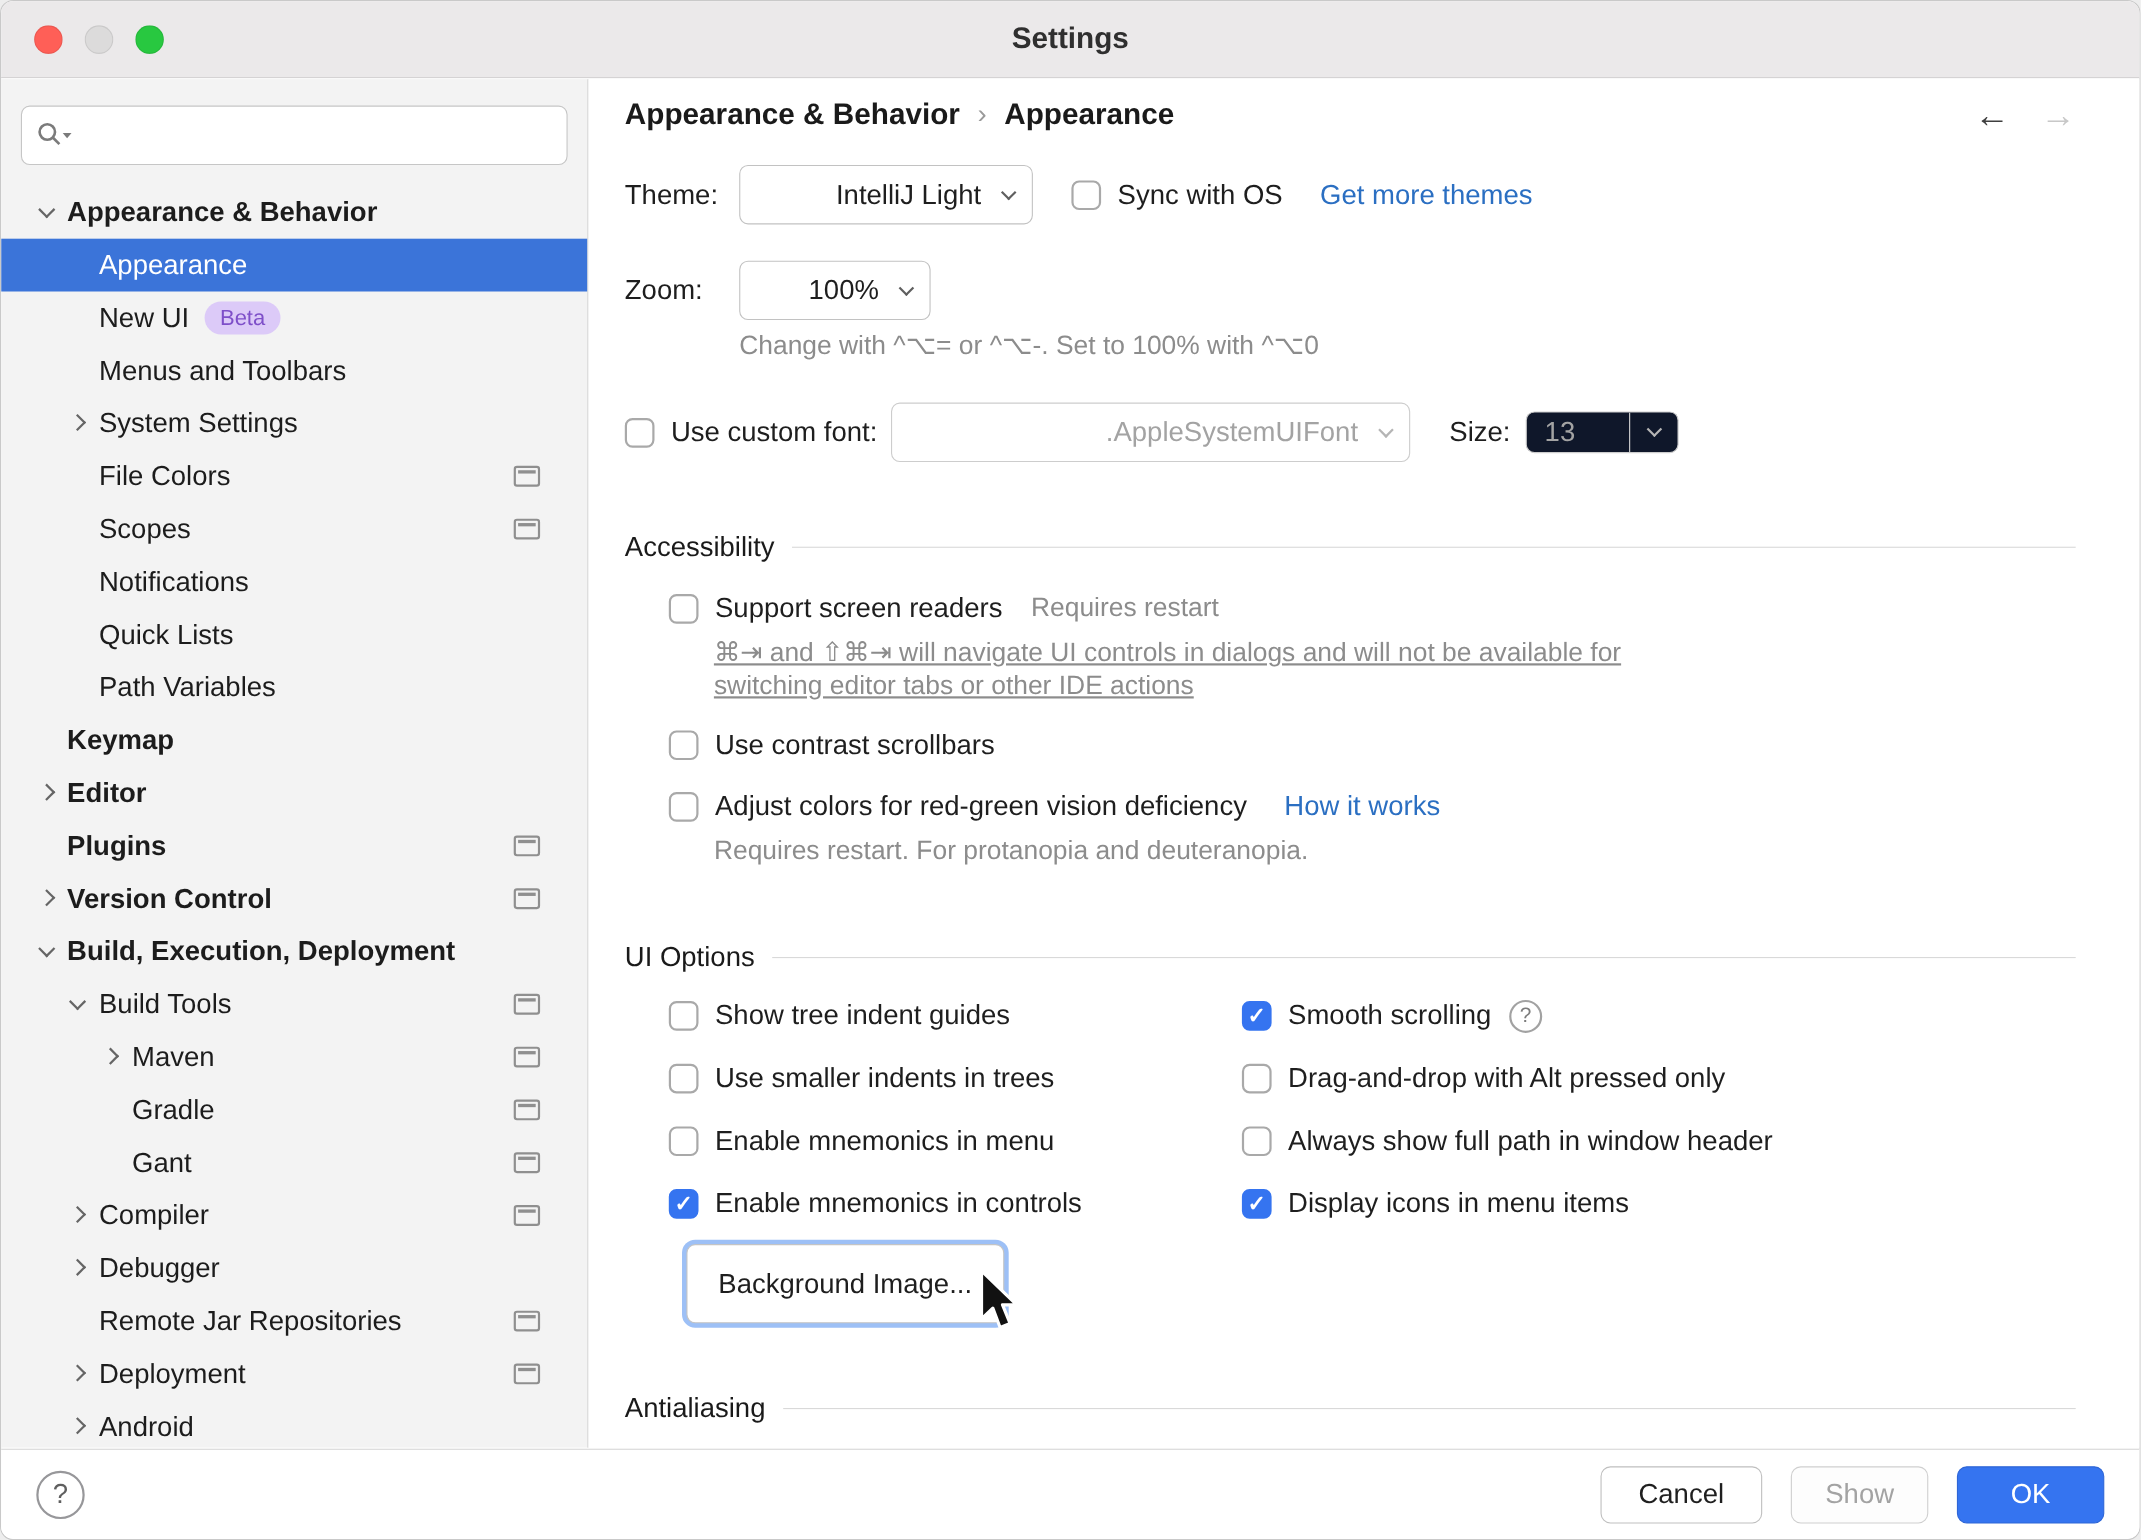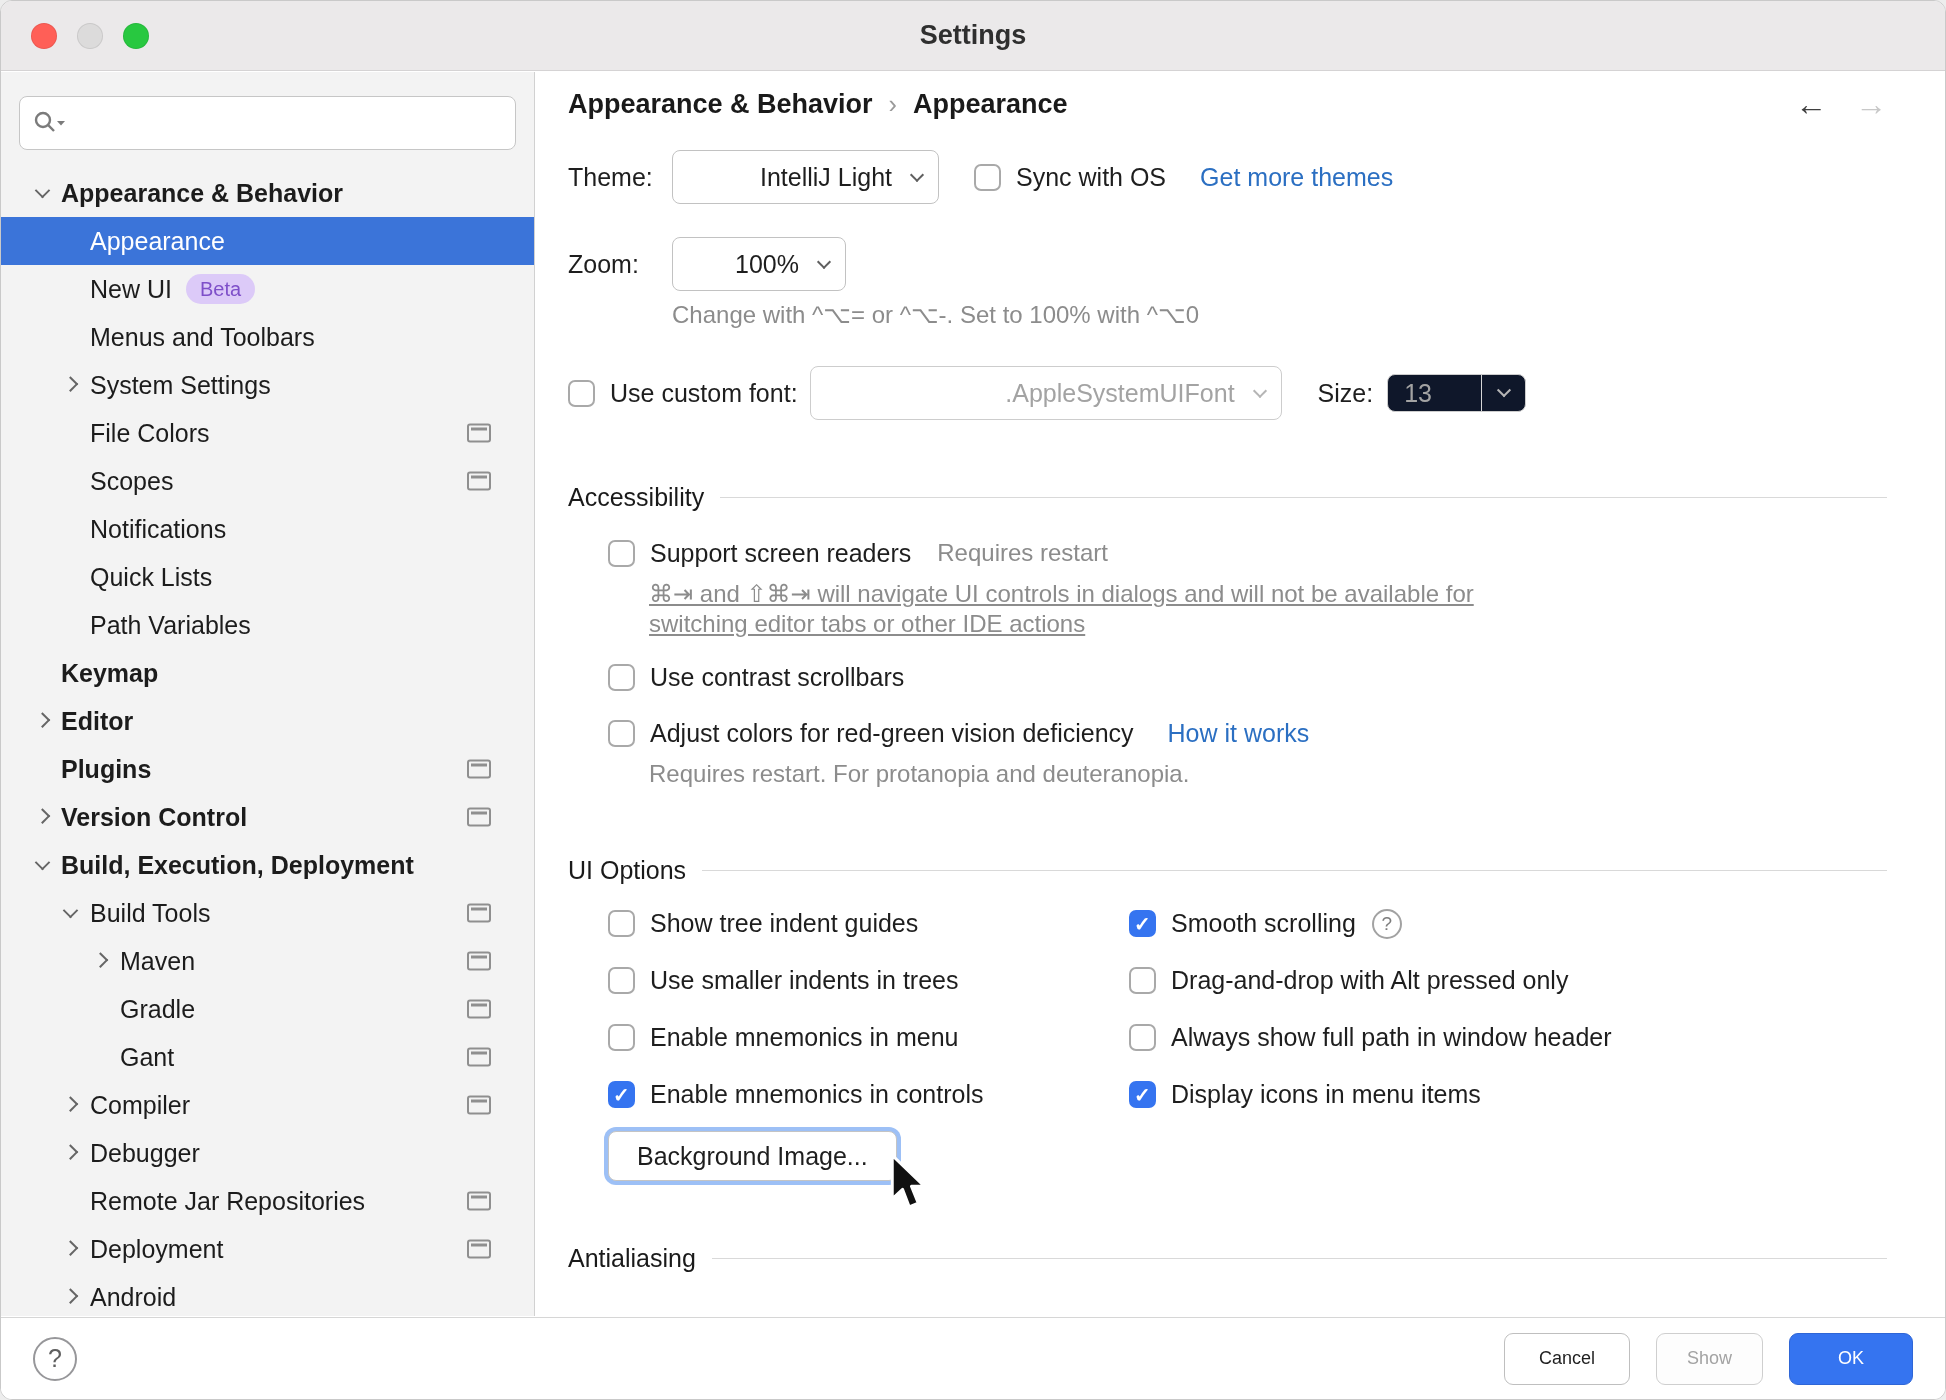--- a/index.html
+++ b/index.html
@@ -118,33 +118,33 @@
   .rg-row .link { margin-left:34px; }
   .rg-hint { margin-top:6px; margin-left:81px; height:30px; line-height:30px; }
 
   .opt-grid { margin-top:10px; margin-left:40px; display:grid;
               grid-template-columns:521px 1fr; }
   .opt-cell { height:57px; display:flex; align-items:center; }
   .help-circ { width:30px; height:30px; border-radius:50%; border:2px solid #a2a2a2;
                display:inline-flex; align-items:center; justify-content:center;
                font-size:19px; color:#7c7c7c; margin-left:16px; flex-shrink:0; }
 
-  .bg-btn { margin-top:8px; margin-left:40px; height:50px; padding:0 28px;
+  .bg-btn { margin-top:8px; margin-left:56px; height:72px; padding:0 28px;
             background:#fff; border:1.5px solid #c4c4c4; border-radius:8px;
             font-size:25px; color:#1e1e1e; font-family:"Liberation Sans", sans-serif;
             box-shadow:0 0 0 4px var(--focus-ring,#9dc0f6); cursor:pointer; }
 
   
   .footer { position:absolute; left:0; right:0; bottom:0; height:82px; background:#fff;
             border-top:1px solid #d6d6d6; display:flex; align-items:center; padding:0 32px; }
   .help-btn { width:44px; height:44px; border-radius:50%; border:2px solid #97979a;
               display:flex; align-items:center; justify-content:center;
               font-size:25px; color:#5f5f5f; background:#fff; }
   .fspacer { flex:1; }
-  .btn { height:52px; border-radius:9px; font-size:18px; display:flex; align-items:center;
+  .btn { height:52px; border-radius:9px; font-size:25px; display:flex; align-items:center;
          justify-content:center; font-family:"Liberation Sans", sans-serif; cursor:pointer; }
   .btn + .btn { margin-left:26px; }
   .btn.cancel { border:1.5px solid #bfbfbf; background:#fff; color:#1f1f1f; padding:0 34px; }
   .btn.apply { border:1.5px solid #cfcfcf; background:#fdfdfd; color:#a3a3a3; padding:0 30px; }
   .btn.ok { background:var(--accent,#3574f0); border:1.5px solid #2f66d6; color:#fff; padding:0 48px; }
 
   .cursor { position:absolute; left:886px; top:1152px; width:42px; height:58px; z-index:50; pointer-events:none; }
 </style>
 </head>
 <body>

